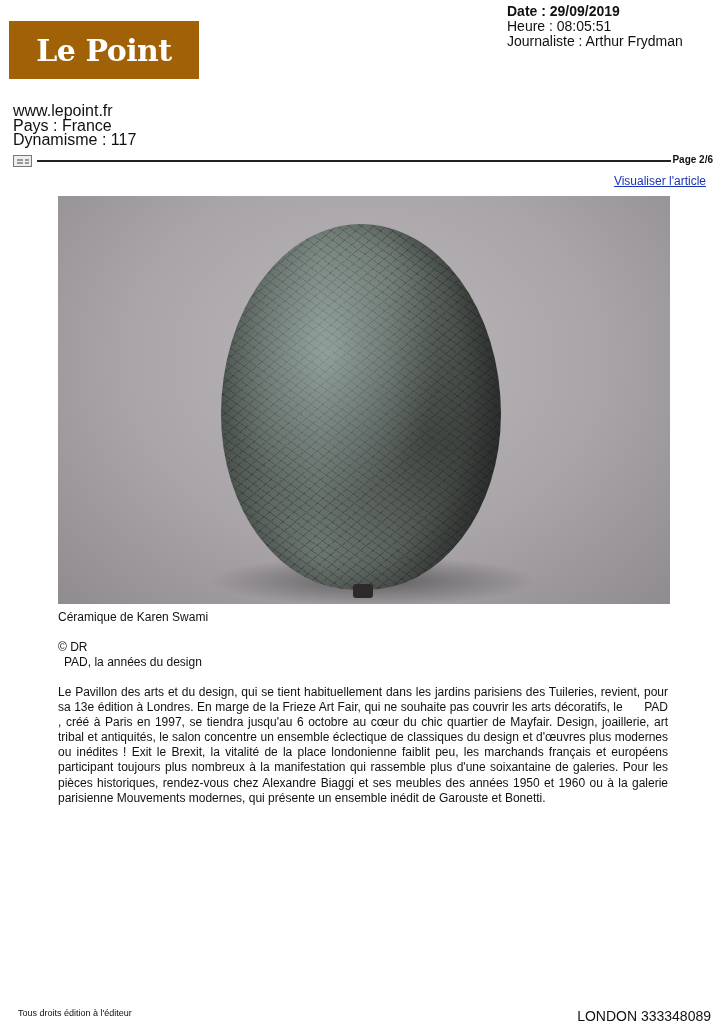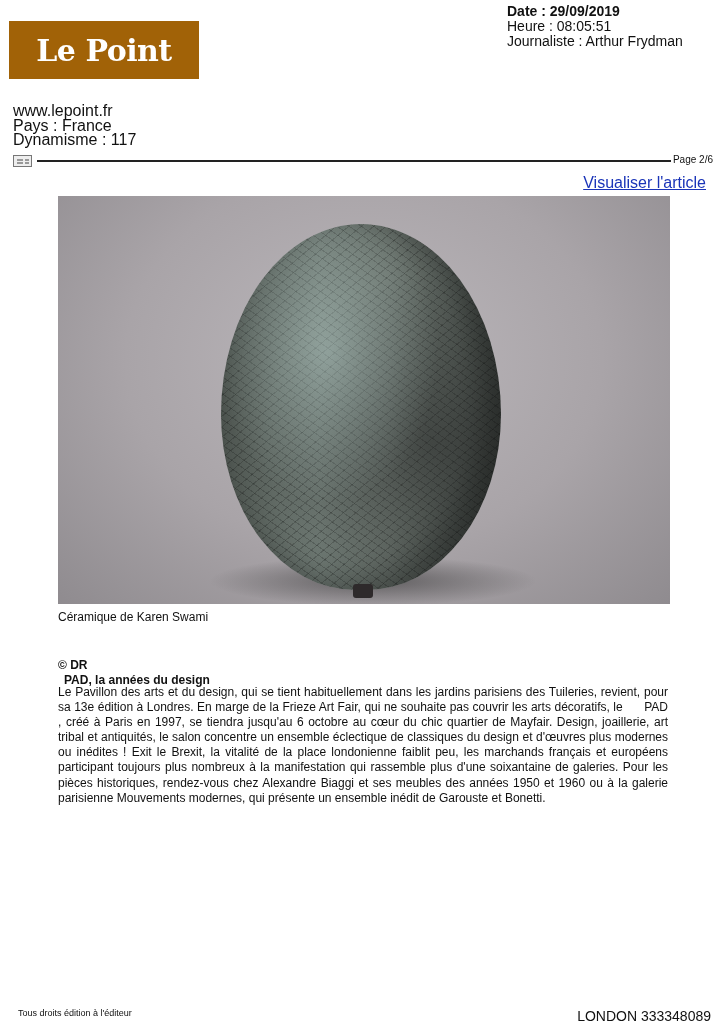--- a/index.html
+++ b/index.html
@@ -25,24 +25,24 @@
   .rule-row { position: absolute; left: 13px; top: 153px; width: 700px; height: 18px; }
   .doc-icon {
     position: absolute; left: 0; top: 2px; width: 19px; height: 12px;
     border: 1px solid #777; background: #eee; box-sizing: border-box;
   }
   .doc-icon i { position: absolute; background: #999; height: 2px; }
   .rule {
     position: absolute; left: 24px; top: 7px; width: 634px; height: 1.5px; background: #222;
   }
   .page-num {
-    position: absolute; right: 0; top: 1px; font-size: 10px; font-weight: normal;
+    position: absolute; right: 0; top: 1px; font-size: 10px; font-weight: bold;
   }
   .view-link {
-    position: absolute; right: 21px; top: 174px; font-size: 16px; color: #1a34b8;
+    position: absolute; right: 21px; top: 174px; font-size: 12px; color: #1a34b8;
     text-decoration: underline; cursor: pointer;
   }
   .photo {
     position: absolute; left: 58px; top: 196px; width: 612px; height: 408px;
     background: radial-gradient(ellipse at 50% 40%, #bbb7bb 0%, #a9a4a8 55%, #8f8b8f 100%);
     overflow: hidden;
   }
   .shadow {
     position: absolute; left: 150px; top: 360px; width: 330px; height: 50px;
     background: radial-gradient(ellipse at 50% 50%, rgba(40,40,40,0.55) 0%, rgba(40,40,40,0) 70%);
@@ -58,21 +58,21 @@
       linear-gradient(90deg, #4e5550 0%, #6f7a74 35%, #6a736d 60%, #4a504c 100%);
     box-shadow: inset -18px -10px 30px rgba(0,0,0,0.35);
   }
   .foot {
     position: absolute; left: 295px; top: 388px; width: 20px; height: 14px;
     background: #2e2a2b; border-radius: 3px;
   }
   .caption {
     position: absolute; left: 58px; top: 610px; font-size: 12px;
   }
-  .credit { position: absolute; left: 58px; top: 658px; font-size: 12px; line-height: 15px; font-weight: bold; }
+  .credit { position: absolute; left: 58px; top: 640px; font-size: 12px; line-height: 15px; }
   .article {
     position: absolute; left: 58px; top: 685px; width: 610px;
     font-size: 12px; line-height: 15.1px; text-align: justify;
   }
   .article .link { color: #111; margin-left: 18px; }
   .footer-left { position: absolute; left: 18px; top: 1008px; font-size: 9px; }
   .footer-right { position: absolute; right: 16px; top: 1008px; font-size: 14px; }
 </style>
 </head>
 <body>

